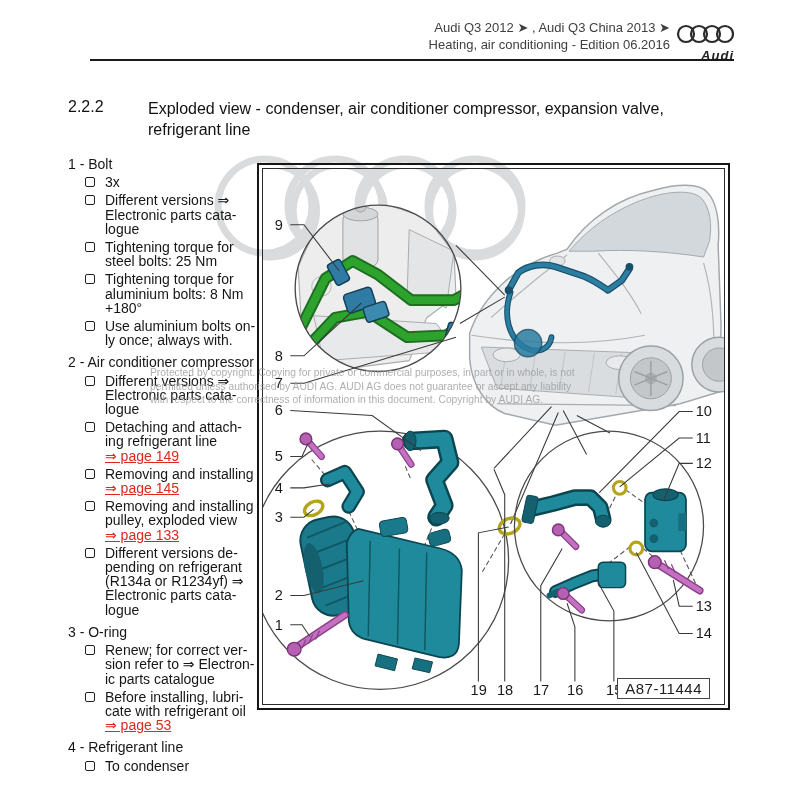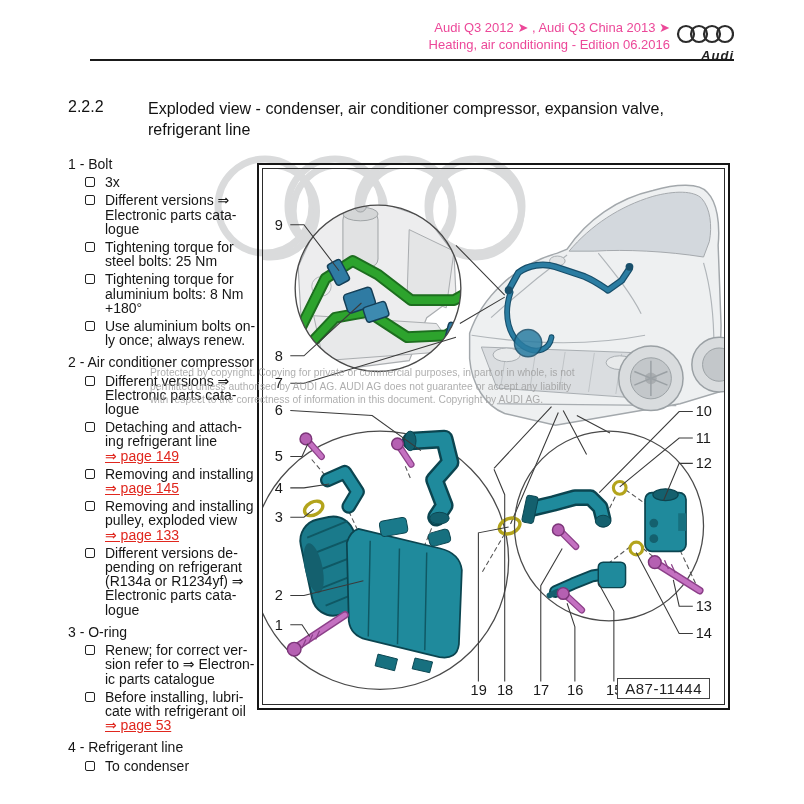--- a/index.html
+++ b/index.html
@@ -1,20 +1,20 @@
 <!DOCTYPE html>
 <html><head>
 <meta charset="utf-8">
 <style>
   html,body{margin:0;padding:0;}
   body{font-family:"Liberation Sans", sans-serif; background:#ffffff;}
   #page{position:relative;width:804px;height:804px;background:#ffffff;overflow:hidden;}
 
   
-  .hdr-text{position:absolute;top:19px;right:134px;text-align:right;font-size:13px;line-height:17px;color:#ec4899;z-index:3;}
+  .hdr-text{position:absolute;top:19px;right:134px;text-align:right;font-size:13px;line-height:17px;color:#404040;z-index:3;}
   .hdr-logo{position:absolute;top:23px;left:676px;width:58px;z-index:3;}
   .hdr-logo .brand{display:block;text-align:right;font-size:13px;font-weight:700;font-style:italic;letter-spacing:1px;color:#222;margin-top:-1px;}
   .hdr-rule{position:absolute;left:90px;top:59px;width:644px;height:2px;background:#1a1a1a;z-index:3;}
 
   
   .title-num{position:absolute;left:68px;top:98px;font-size:16px;color:#111;z-index:3;}
   .title-text{position:absolute;left:148px;top:98px;font-size:16px;line-height:21px;color:#111;z-index:3;white-space:nowrap;}
 
   
   .legend{position:absolute;left:68px;top:157px;width:200px;z-index:3;font-size:14px;line-height:14.2px;color:#161616;}
@@ -102,21 +102,21 @@
           <div class="ltxt">
             <div>Tightening torque for</div>
             <div>aluminium bolts: 8 Nm</div>
             <div>+180°</div>
           </div>
         </div>
         <div class="litem">
           <span class="chk"></span>
           <div class="ltxt">
             <div>Use aluminium bolts on-</div>
-            <div>ly once; always renew.</div>
+            <div>ly once; always with.</div>
           </div>
         </div>
       </div>
       <div class="lsec">
         <div class="lhead">2 - Air conditioner compressor</div>
         <div class="litem">
           <span class="chk"></span>
           <div class="ltxt">
             <div>Different versions ⇒</div>
             <div>Electronic parts cata-</div>

